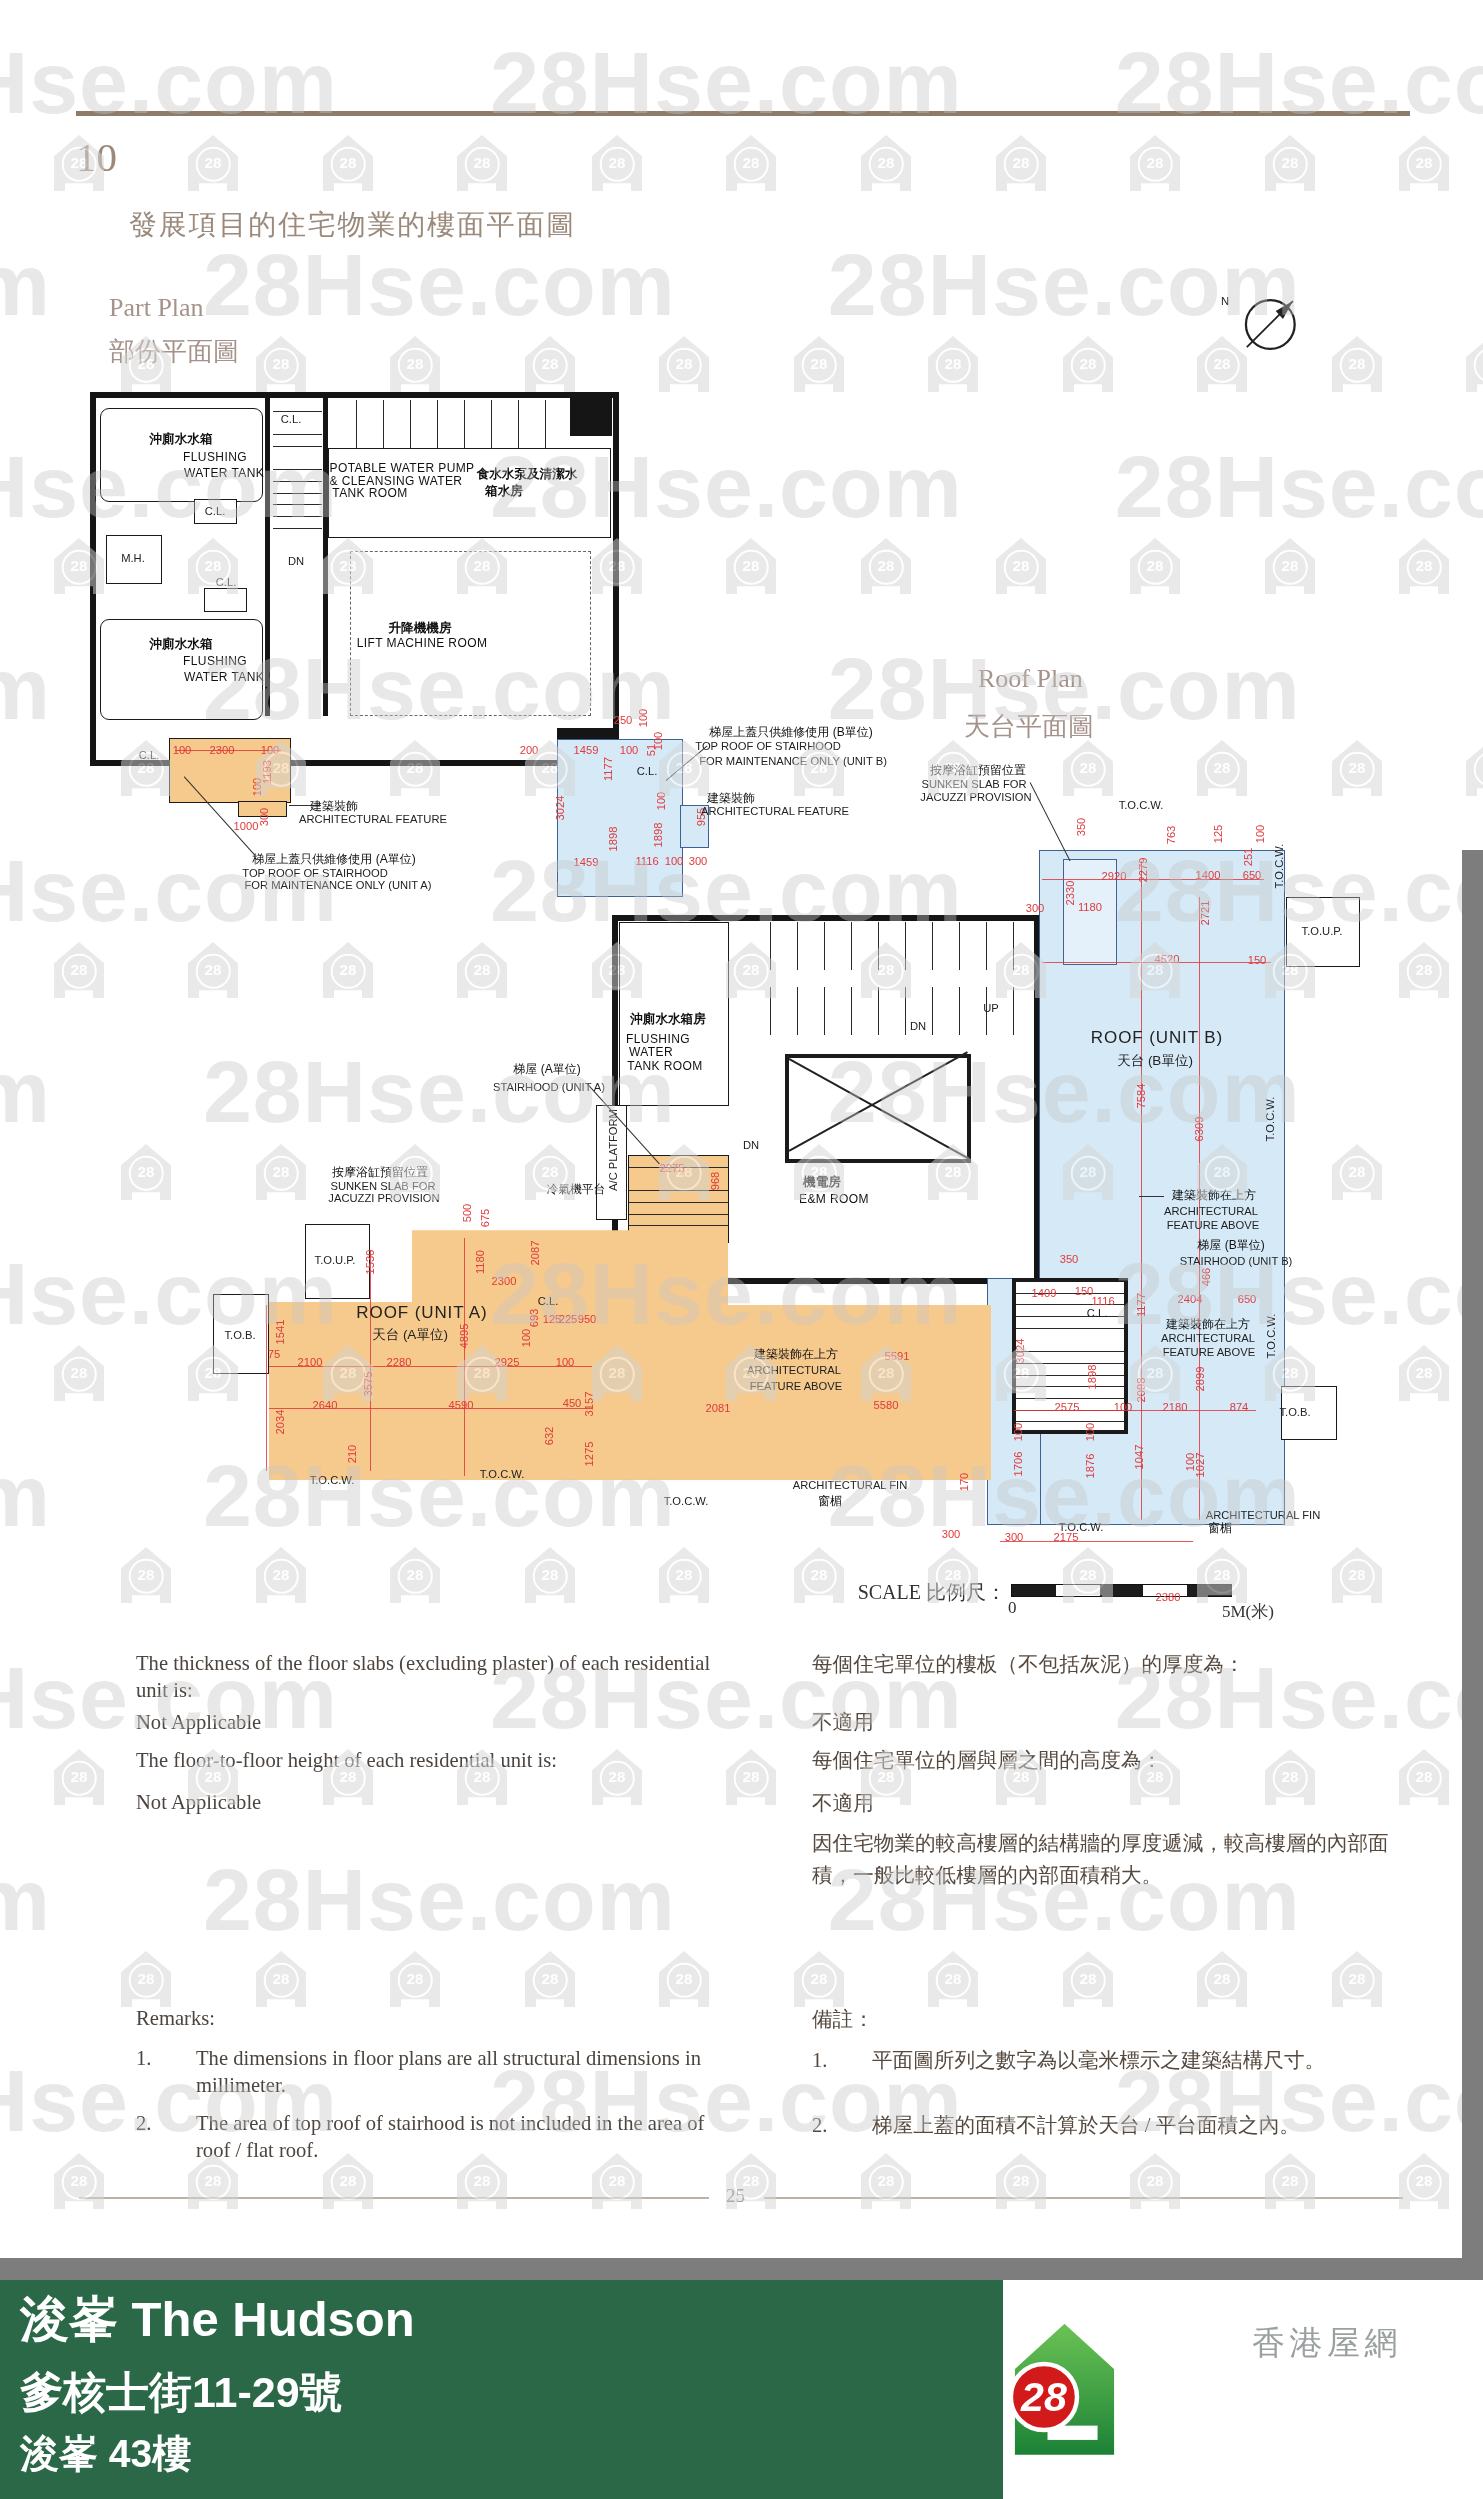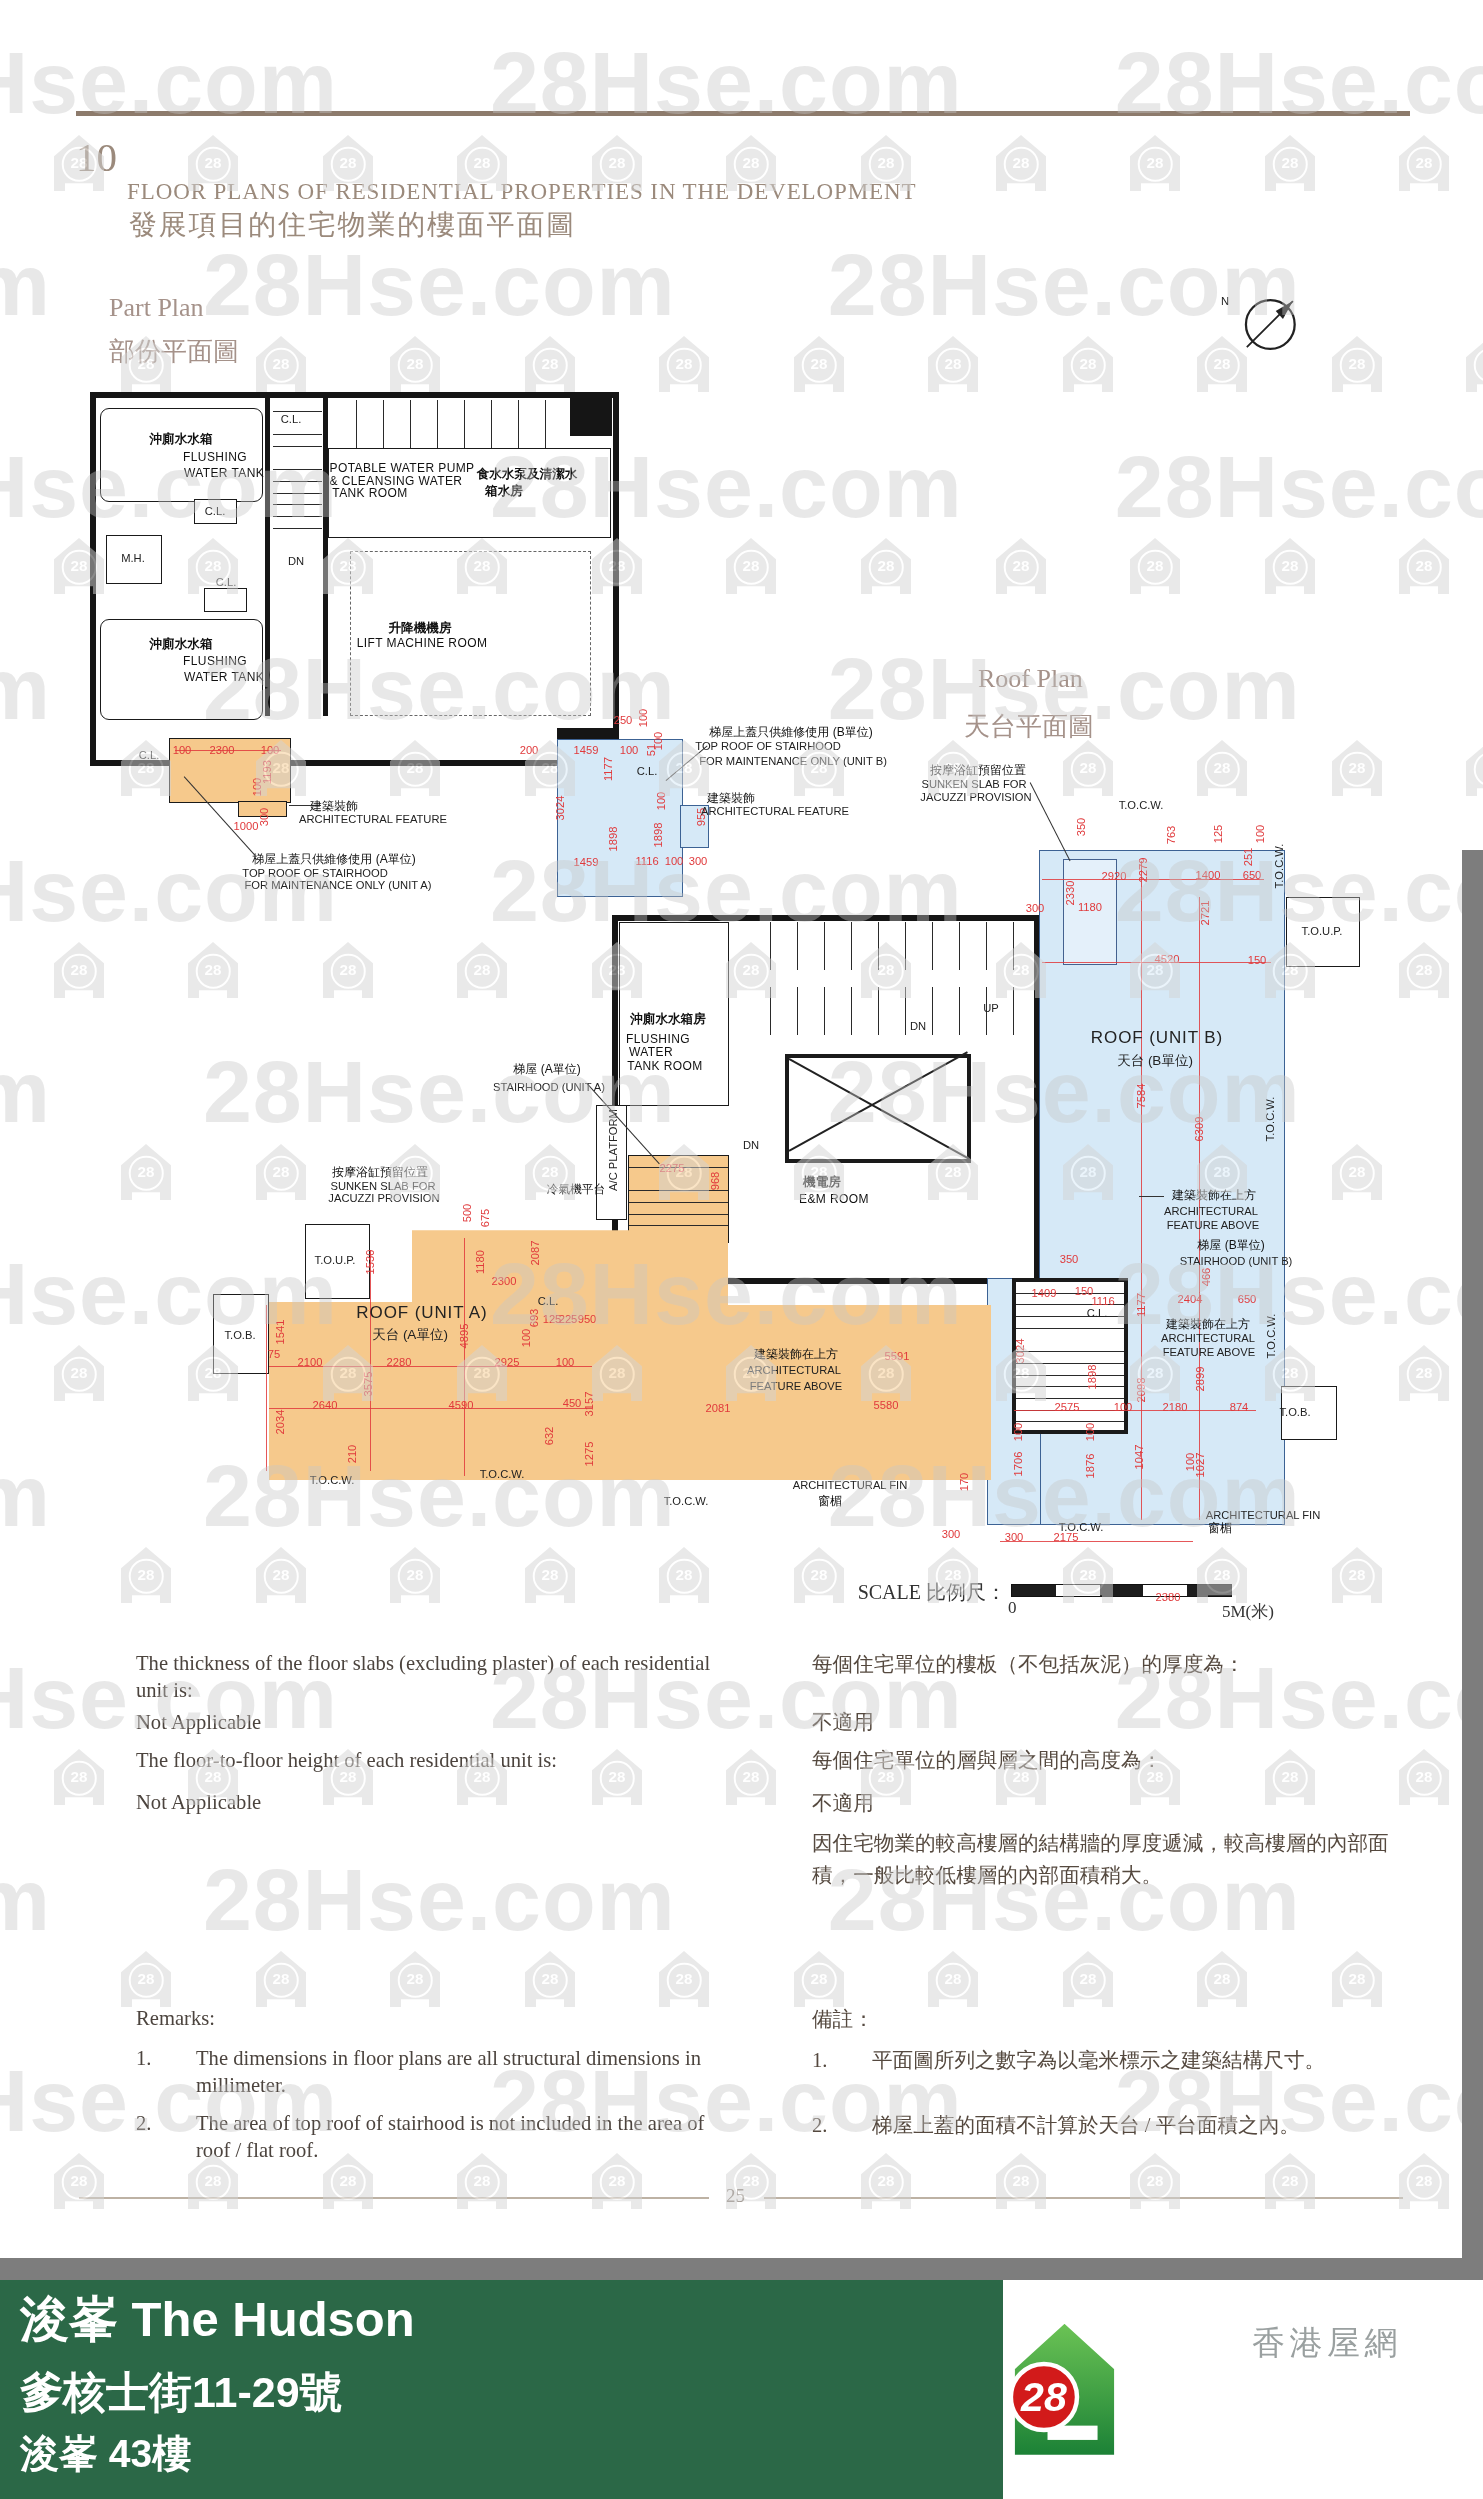--- a/index.html
+++ b/index.html
@@ -341,21 +341,20 @@
       <span class="pl c-a" style="left: 794px; top: 1370px;">ARCHITECTURAL</span>
       <span class="pl c-a" style="left: 796px; top: 1386px;">FEATURE ABOVE</span>
       <span class="pl c-a" style="left: 850px; top: 1485px;">ARCHITECTURAL FIN</span>
       <span class="pl c-ac" style="left: 830px; top: 1501px;">窗楣</span>
       <span class="pl c-d" style="left: 951px; top: 1534px;">300</span>
       <span class="pl c-d v" style="left: 964px; top: 1482px;">170</span>
     </div>
 
   <div id="doc-text">
     <div class="abs serif sec-no" style="left:76px;top:133px">10</div>
-    <div class="abs serif title-en" style="left:127px;top:179px">FLOOR PLANS OF RESIDENTIAL PROPERTIES IN THE DEVELOPMENT</div>
     <div class="abs serif title-zh" style="left:129px;top:206px">發展項目的住宅物業的樓面平面圖</div>
 
     <div class="abs serif plan-title" style="left:109px;top:293px">Part Plan</div>
     <div class="abs serif plan-title" style="left:109px;top:334px">部份平面圖</div>
     <div class="abs serif plan-title" style="left:978px;top:664px">Roof Plan</div>
     <div class="abs serif plan-title" style="left:964px;top:709px">天台平面圖</div>
 
     <div class="abs serif" style="left:843px;top:1579px;width:163px;text-align:right;font-size:20px;color:#333">SCALE 比例尺：</div>
     <div class="abs serif" style="left:1008px;top:1598px;font-size:17px;color:#333">0</div>
     <div class="abs serif" style="left:1222px;top:1600px;font-size:17px;color:#333">5M(米)</div>

